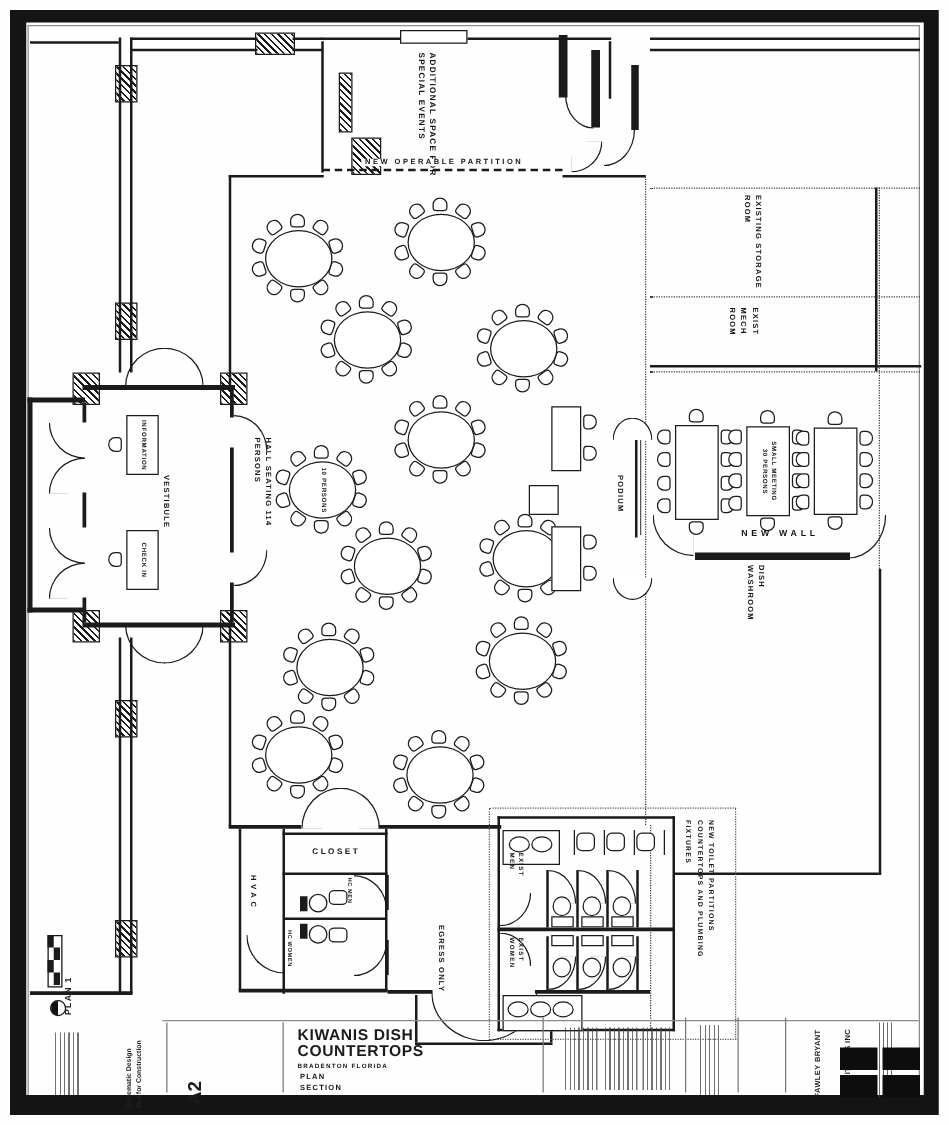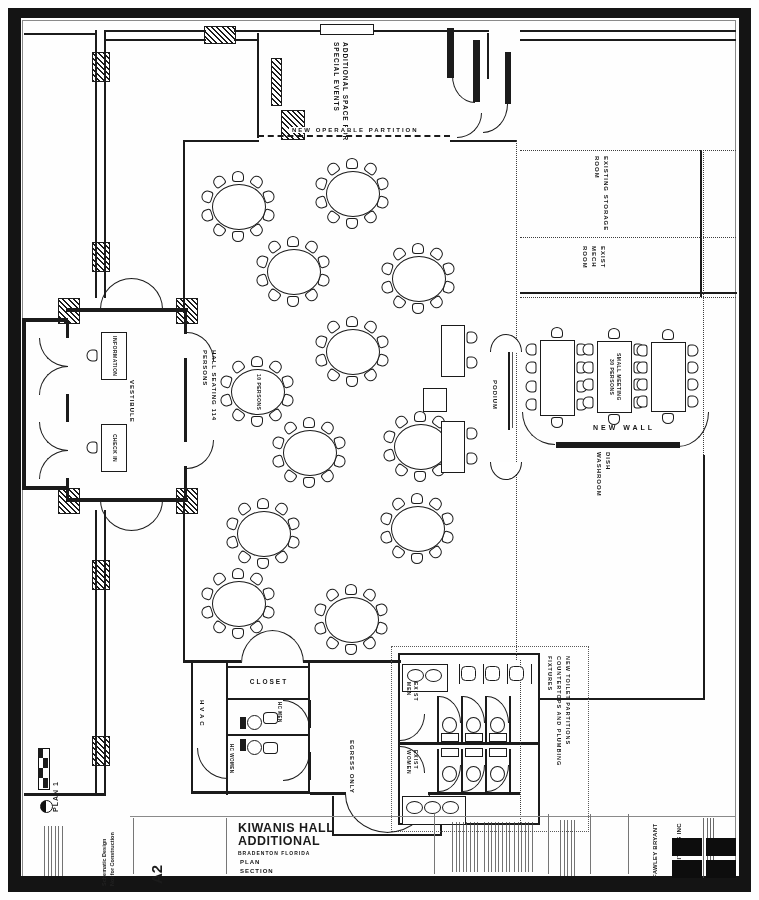--- a/index.html
+++ b/index.html
@@ -445,22 +445,22 @@
       <div class="wall" style="left:43px;top:778px;width:5px;height:10px;"></div>
     </div>
     <div class="ncircle" style="left:40px;top:800px;width:11px;height:11px;"></div>
     <div class="rot" style="left:52px;top:812px;width:60px;height:16px;font-size:7px;font-weight:bold;letter-spacing:1px;">PLAN 1</div>
 
     <div class="stripes-v" style="left:44px;top:826px;width:20px;height:50px;"></div>
     <div class="rot" style="left:100px;top:886px;width:58px;height:30px;font-size:5.5px;line-height:8px;font-weight:bold;color:#222;">Schematic Design
 Not for Construction</div>
     <div class="rot" style="left:148px;top:884px;width:36px;height:30px;font-size:15px;font-weight:bold;">A2</div>
 
-    <div class="big" style="position:absolute;left:238px;top:822px;">KIWANIS HALL</div>
-    <div class="big" style="position:absolute;left:238px;top:835px;">ADDITIONAL</div>
+    <div class="big" style="position:absolute;left:238px;top:822px;">KIWANIS DISH</div>
+    <div class="big" style="position:absolute;left:238px;top:835px;">COUNTERTOPS</div>
     <div class="hlab" style="left:238px;top:850px;font-size:5px;letter-spacing:1px;">BRADENTON FLORIDA</div>
     <div class="hlab" style="left:240px;top:859px;font-size:6px;letter-spacing:1px;">PLAN</div>
     <div class="hlab" style="left:240px;top:868px;font-size:6px;letter-spacing:1px;">SECTION</div>
 
     <div class="stripes-v" style="left:452px;top:822px;width:26px;height:50px;"></div>
     <div class="stripes-v" style="left:484px;top:822px;width:26px;height:50px;"></div>
     <div class="stripes-v" style="left:514px;top:822px;width:22px;height:50px;"></div>
     <div class="stripes-v" style="left:560px;top:820px;width:18px;height:56px;"></div>
 
     <div class="rot" style="left:634px;top:878px;width:66px;height:34px;">

